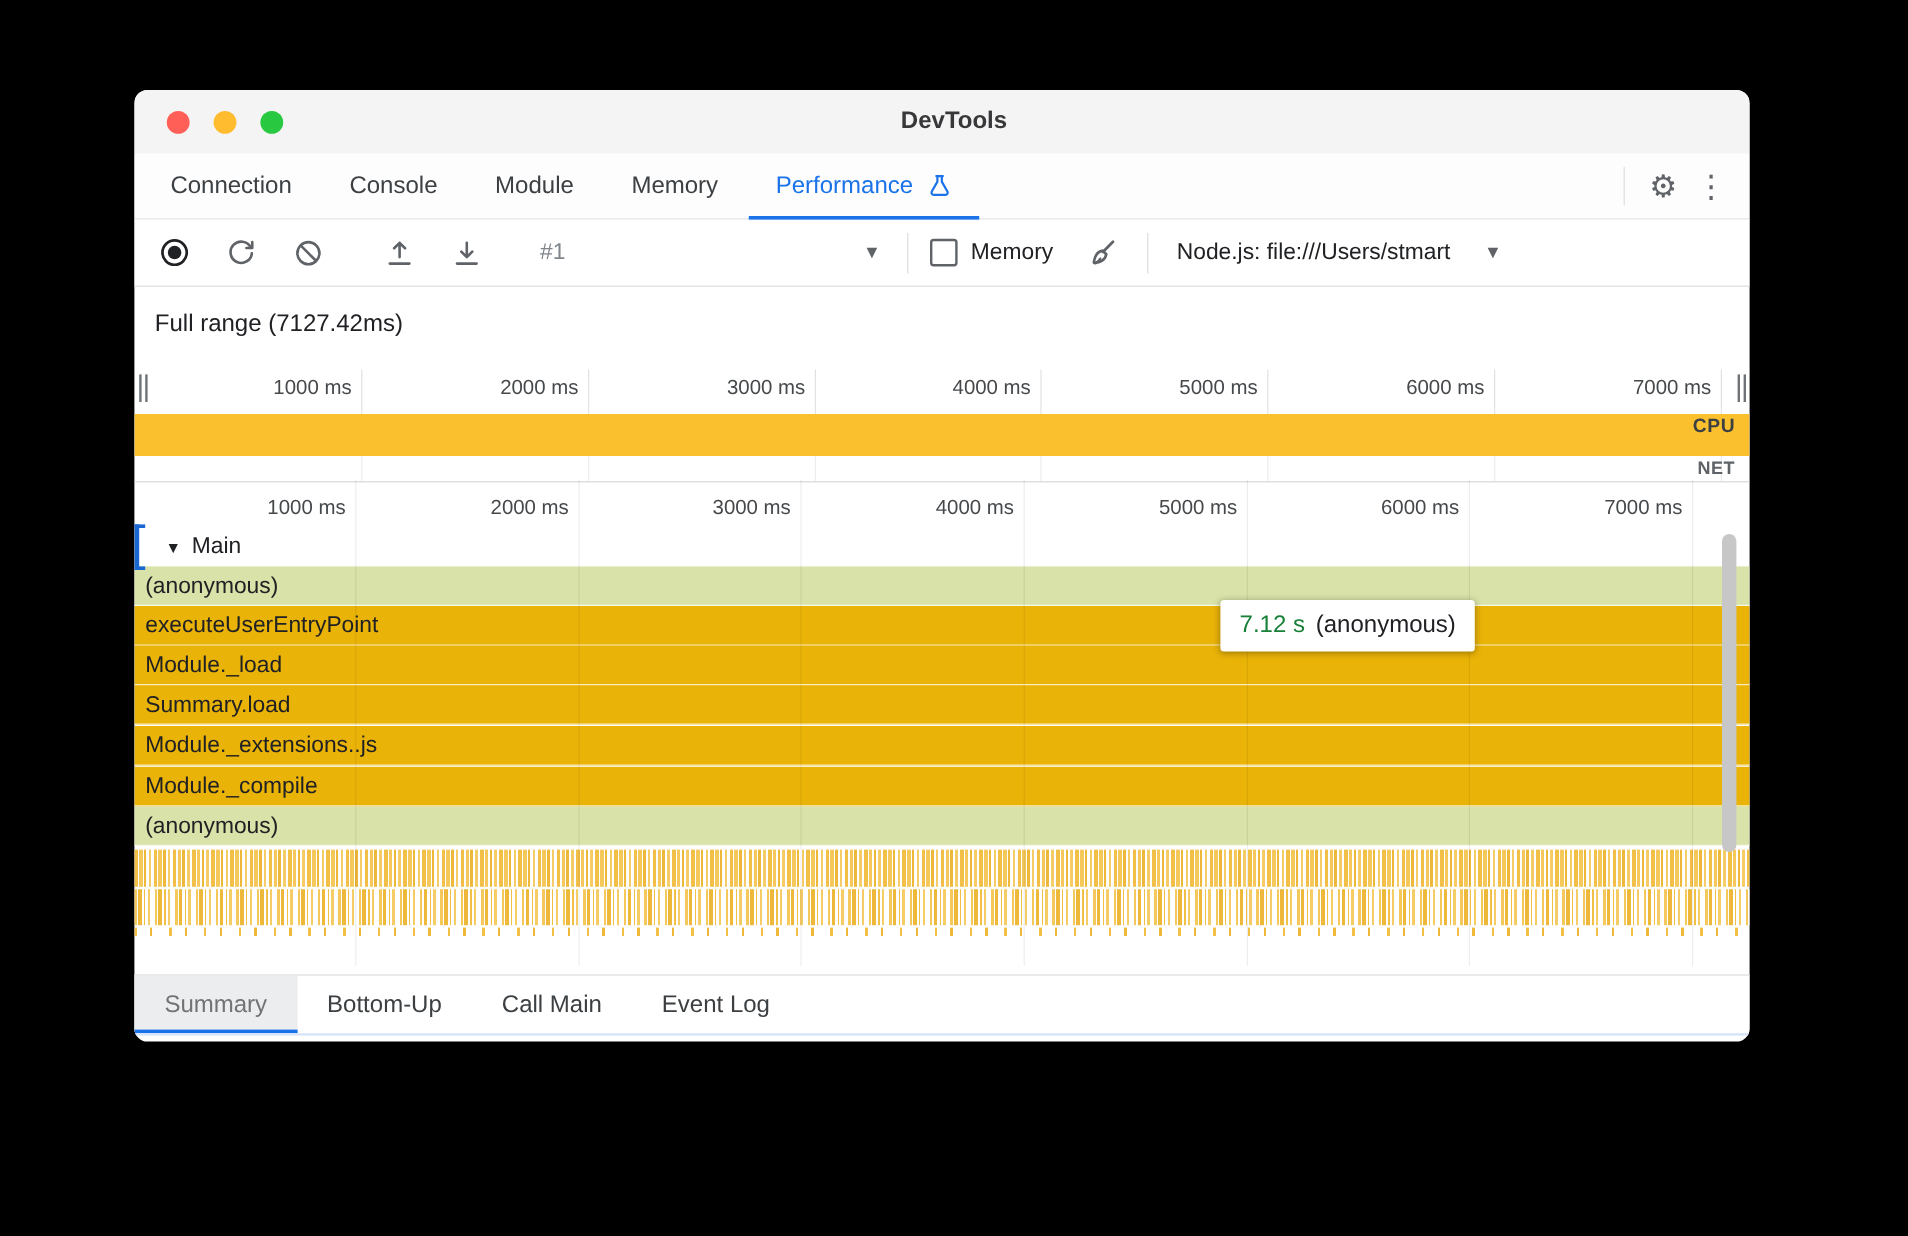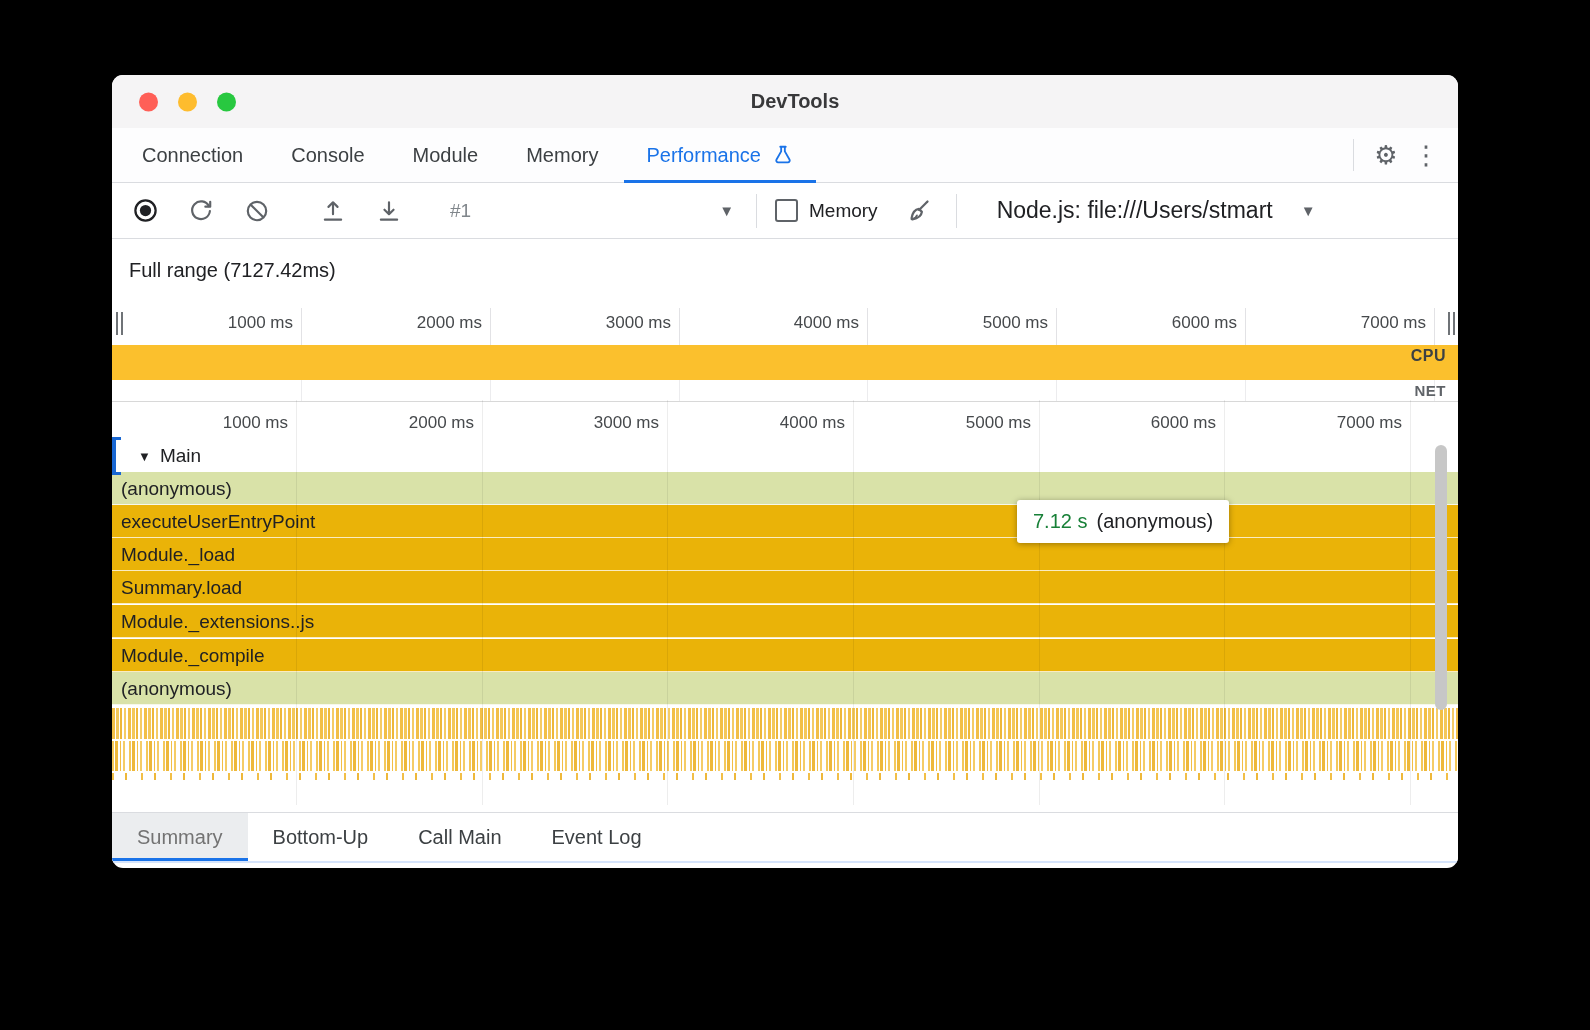--- a/index.html
+++ b/index.html
@@ -25,21 +25,21 @@
   
   .toolbar{height:55px;display:flex;align-items:center;border-bottom:1px solid #dadce0;background:#fff;padding-left:18px;}
   .icon-btn{width:30px;height:30px;display:flex;align-items:center;justify-content:center;}
   .ml26{margin-left:26px}.ml46{margin-left:46px}
   .session{color:#80868b;font-size:19px;margin-left:46px;}
   .caret{color:#5f6368;font-size:15px;}
   .caret.sess{margin-left:248px;}
   .checkbox{width:19px;height:19px;border:2px solid #5f6368;border-radius:3px;margin-left:18px;background:#fff;}
   .memlabel{font-size:19px;color:#202124;margin-left:11px;}
   .toolsep{width:1px;height:34px;background:#dadce0;margin-left:22px;}
-  .target{font-size:23px;color:#202124;margin-left:40px;}
+  .target{font-size:19px;color:#202124;margin-left:24px;}
   .caret.tgt{margin-left:28px;}
   
   .fullrange{position:absolute;left:17px;top:184px;font-size:20px;color:#202124;}
   .ovgrid{position:absolute;top:233px;height:37px;width:1px;background:#e2e2e5;}
   .netgrid{position:absolute;top:305px;height:21px;width:1px;background:#ececee;}
   .ovtick{position:absolute;top:238px;width:150px;text-align:right;font-size:17px;color:#46494c;}
   .cpustrip{position:absolute;left:0;top:270px;width:100%;height:35px;background:#fbc02d;}
   .cpulabel{position:absolute;right:12px;top:272px;font-weight:bold;font-size:16px;color:#3c4043;letter-spacing:.5px;}
   .netstrip{position:absolute;left:0;top:305px;width:100%;height:21px;background:transparent;border-bottom:1px solid #d8d8d8;}
   .netlabel{position:absolute;right:12px;top:307px;font-weight:bold;font-size:15px;color:#5f6368;letter-spacing:.5px;}

